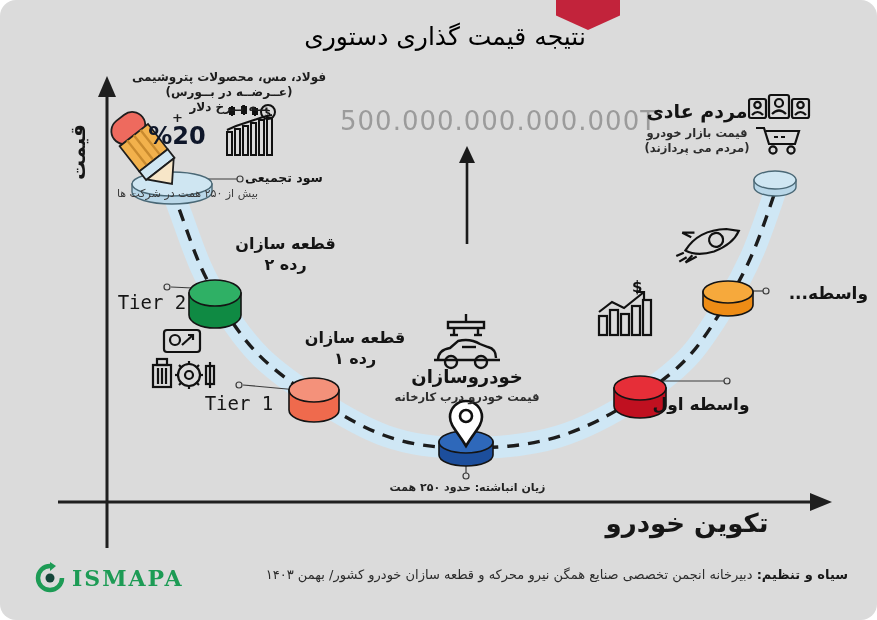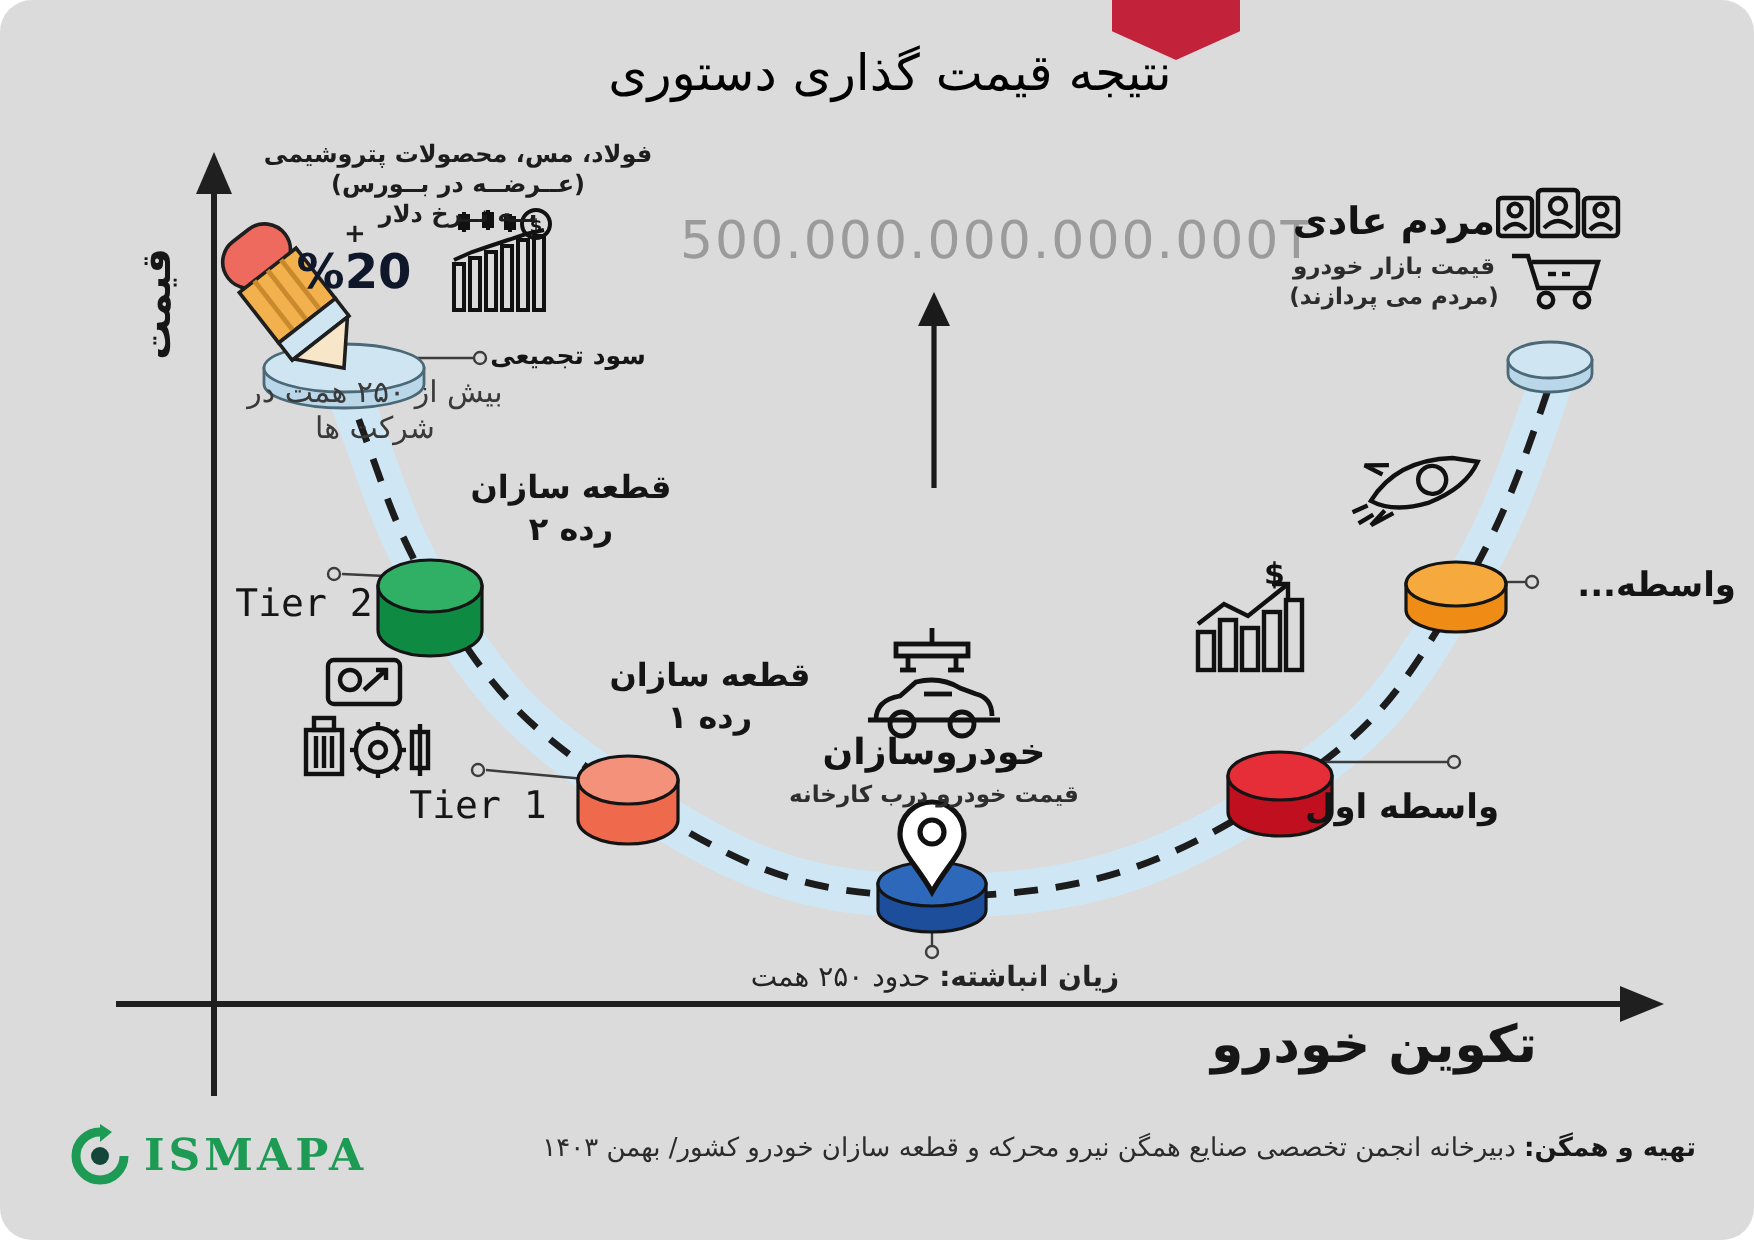--- a/index.html
+++ b/index.html
@@ -9,28 +9,28 @@
   .fa{direction:rtl;}
   .ctr{text-align:center;}
   .title{color:#000000;font-weight:normal;font-size:25px;}
   .ribbon{background:#c2233b;clip-path:polygon(0 0,100% 0,100% 52%,50% 100%,0 52%);}
   .axis-label-y{font-weight:bold;font-size:20px;color:#161616;transform:rotate(-90deg);}
   .axis-label-x{font-weight:bold;font-size:26px;color:#161616;}
   .raw{font-weight:bold;font-size:12px;line-height:15px;color:#1d1d1d;margin-left:24px;}
   .plus{font-weight:bold;font-size:13px;color:#1d1d1d;line-height:10px;}
   .pct{font-weight:bold;font-size:24px;color:#0f172a;}
   .lbl-bold-sm{font-weight:bold;font-size:12.5px;color:#151515;}
-  .lbl-sub{font-size:15px;color:#3a3a3a;text-align:center;}
+  .lbl-sub{font-size:11px;color:#3a3a3a;text-align:center;}
   .tier-fa{font-weight:bold;font-size:16px;line-height:21px;color:#151515;}
   .tier-en{font-family:"DejaVu Sans Mono",monospace;font-size:19px;color:#161616;}
   .gap-amount{font-size:26px;color:#9b9b9b;letter-spacing:1px;}
   .gap-label{font-weight:bold;font-size:15.5px;line-height:20px;color:#151515;}
   .auto-title{font-weight:bold;font-size:18px;letter-spacing:1px;color:#131313;}
   .auto-sub{font-weight:600;font-size:11.5px;color:#2e2e2e;}
-  .loss{font-size:14px;color:#232323;}
+  .loss{font-size:11px;color:#232323;font-weight:bold;}
   .mid-label{font-weight:bold;font-size:17px;color:#141414;}
   .people-title{font-weight:bold;font-size:19px;color:#131313;}
   .people-sub{font-weight:600;font-size:11.5px;color:#2c2c2c;line-height:15px;}
   .footer-credit{font-size:13px;color:#2b2b2b;text-align:right;}
   .footer-credit b{font-weight:bold;color:#181818;}
   .logo-row{display:flex;align-items:center;gap:6px;}
   .logo-text{font-family:"DejaVu Serif",serif;font-weight:bold;font-size:22px;color:#1d9b55;letter-spacing:2px;}
 </style>
 </head>
 <body>
@@ -279,17 +279,17 @@
 
   <div class="abs logo-row" style="left:34px;top:562px">
     <svg width="32" height="32" viewBox="0 0 32 32">
       <path d="M16,4 A12,12 0 1 0 28,16" fill="none" stroke="#1d9b55" stroke-width="4.5"></path>
       <polygon points="16,0 22,4 16,9" fill="#1d9b55"></polygon>
       <circle cx="16" cy="16" r="4.5" fill="#14463a"></circle>
     </svg>
     <span class="logo-text">ISMAPA</span>
   </div>
   <div class="abs fa footer-credit" style="left:248px;top:567px;width:600px">
-    <b>تهیه و همگن:</b><span> دبیرخانه انجمن تخصصی صنایع همگن نیرو محرکه و قطعه سازان خودرو کشور/ بهمن ۱۴۰۳</span>
+    <b>سیاه و تنظیم:</b><span> دبیرخانه انجمن تخصصی صنایع همگن نیرو محرکه و قطعه سازان خودرو کشور/ بهمن ۱۴۰۳</span>
   </div>
 
  </div>
 </div>
 
 </body></html>

